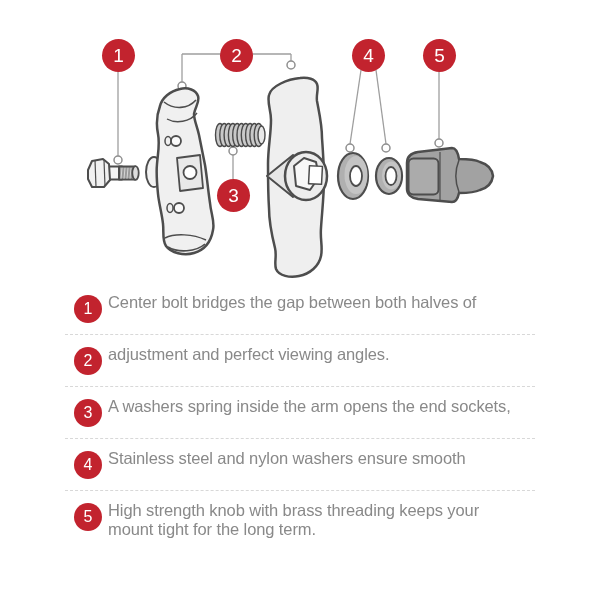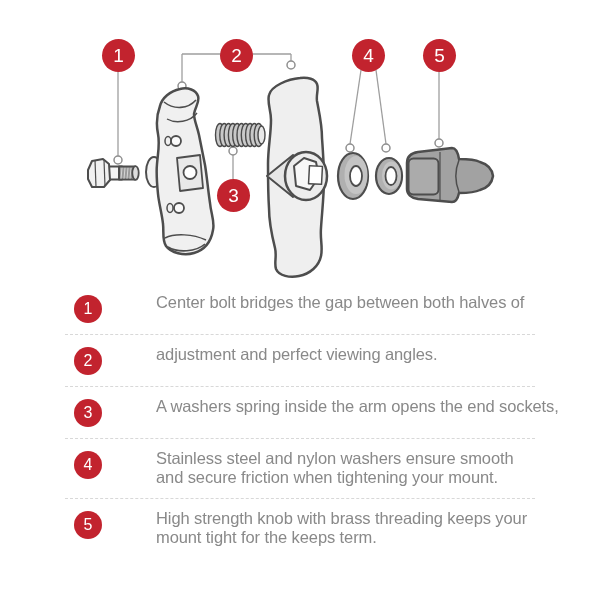--- a/index.html
+++ b/index.html
@@ -21,21 +21,21 @@
     font-size:19px;line-height:1;letter-spacing:0;
   }
   .legend{position:absolute;left:65px;top:283px;width:470px;}
   .legend-row{display:flex;align-items:flex-start;padding:10px 0 11px;}
   .legend-row.divided{border-top:1px dashed #d8d8d8;}
   .li-badge{
     flex:0 0 28px;width:28px;height:28px;border-radius:50%;margin:2px 6px 0 9px;
     background:var(--red);color:#fff;display:flex;align-items:center;justify-content:center;
     font-size:16px;line-height:1;
   }
-  .li-text{color:var(--txt);font-size:16.5px;line-height:19px;letter-spacing:-0.1px;margin-left:48px;}
+  .li-text{color:var(--txt);font-size:16.5px;line-height:19px;letter-spacing:-0.1px;}
   .li-line{white-space:nowrap;}
 </style>
 </head>
 <body>
 
 <div class="page">
 
   <div class="diagram">
     <svg width="600" height="290" viewBox="0 0 600 290">
 
@@ -160,26 +160,25 @@
       <div class="li-badge">3</div>
       <div class="li-text">
         <div class="li-line">A washers spring inside the arm opens the end sockets,</div>
       </div>
     </div>
 
     <div class="legend-row divided">
       <div class="li-badge">4</div>
       <div class="li-text">
         <div class="li-line">Stainless steel and nylon washers ensure smooth</div>
-        <div class="li-line">and secure friction when tightening your mount.</div>
       </div>
     </div>
 
     <div class="legend-row divided">
       <div class="li-badge">5</div>
       <div class="li-text">
         <div class="li-line">High strength knob with brass threading keeps your</div>
-        <div class="li-line">mount tight for the keeps term.</div>
+        <div class="li-line">mount tight for the long term.</div>
       </div>
     </div>
 
   </div>
 </div>
 
 </body></html>

